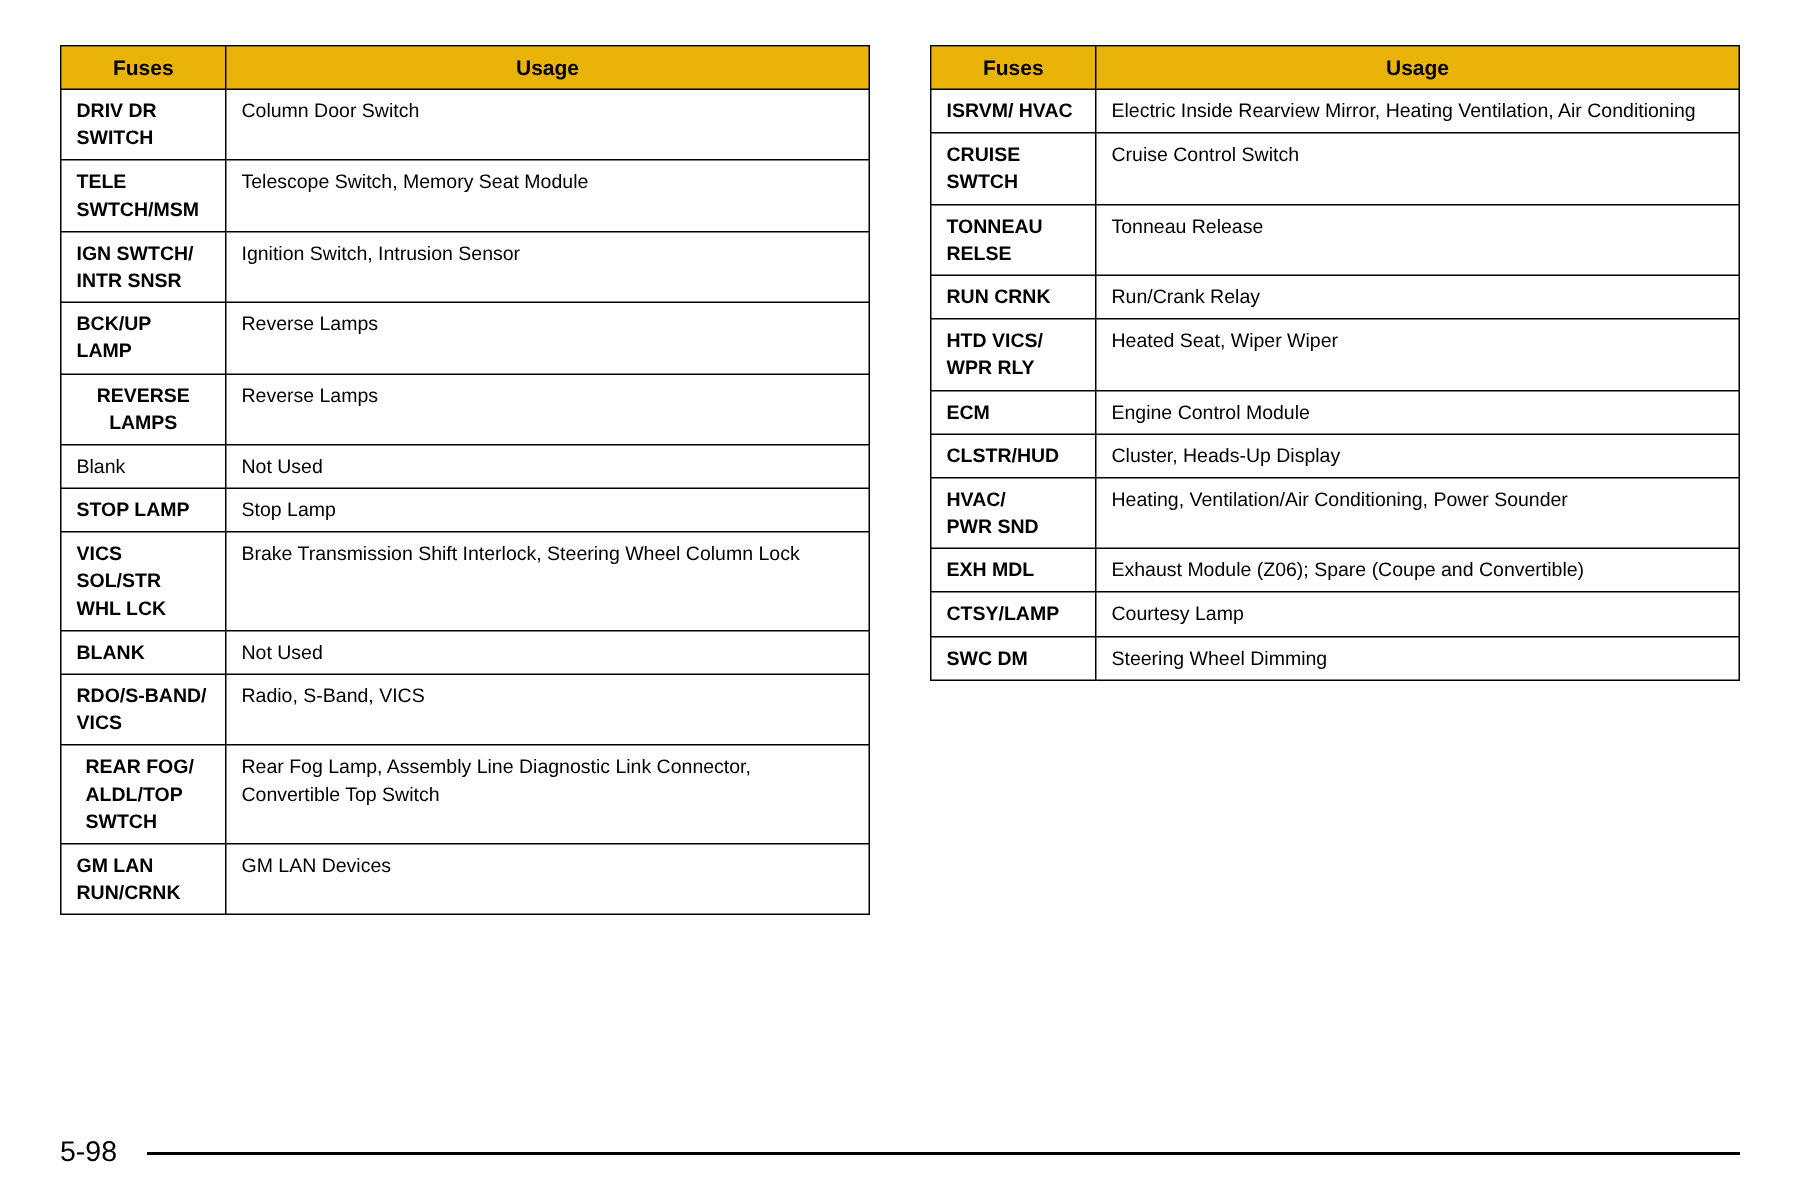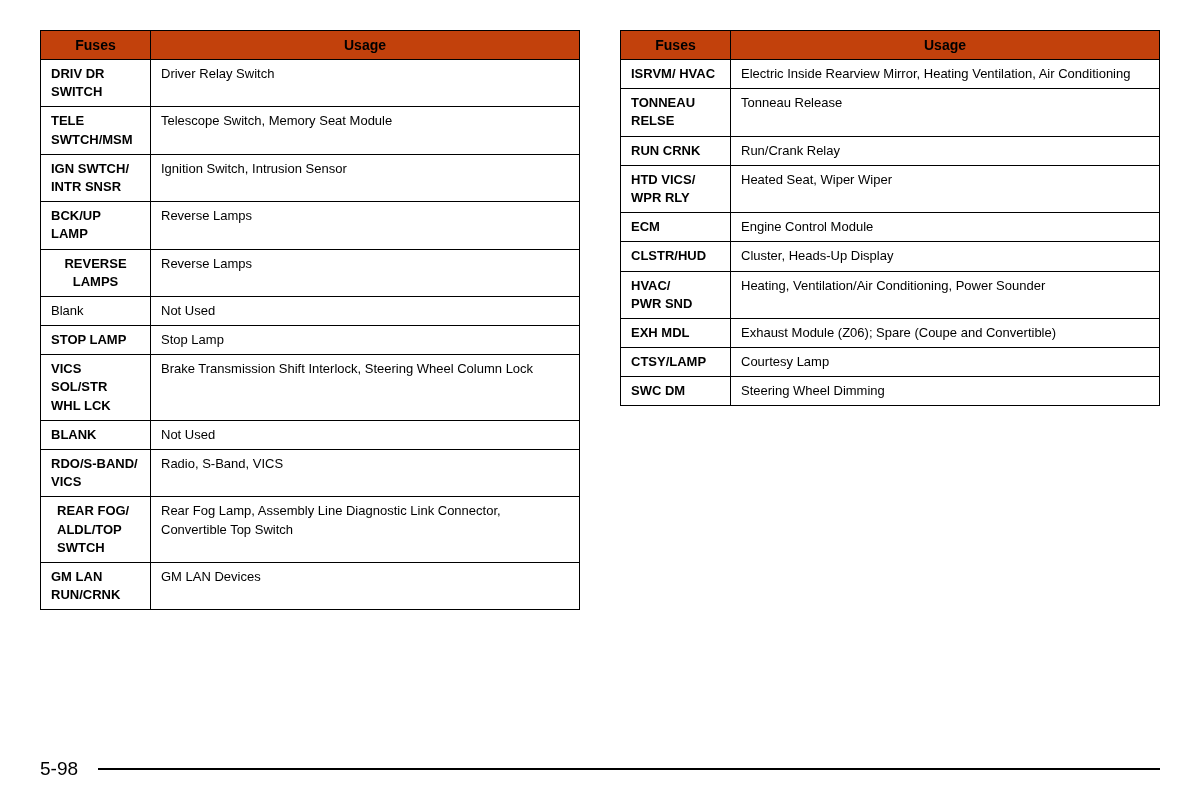--- a/index.html
+++ b/index.html
@@ -37,21 +37,21 @@
       flex: 1;
     }
 
     table {
       width: 100%;
       border-collapse: collapse;
       border: 1.5px solid #000;
     }
 
     th {
-      background: #c2410c;
+      background: #eab308;
       font-weight: bold;
       text-align: center;
       padding: 6px 10px;
       border: 1.5px solid #000;
       font-size: 14px;
     }
 
     td {
       padding: 5px 10px;
       border: 1px solid #000;
@@ -95,21 +95,21 @@
         <thead>
           <tr>
             <th>Fuses</th>
             <th>Usage</th>
           </tr>
         </thead>
         <tbody id="left-tbody">
         <tr>
               <td class="fuse-col" style="white-space: pre-line;">DRIV DR
 SWITCH</td>
-              <td>Driver Relay Switch</td>
+              <td>Column Door Switch</td>
             </tr>
             <tr>
               <td class="fuse-col" style="white-space: pre-line;">TELE
 SWTCH/MSM</td>
               <td>Telescope Switch, Memory Seat Module</td>
             </tr>
             <tr>
               <td class="fuse-col" style="white-space: pre-line;">IGN SWTCH/
 INTR SNSR</td>
               <td>Ignition Switch, Intrusion Sensor</td>
@@ -167,20 +167,25 @@
             <th>Fuses</th>
             <th>Usage</th>
           </tr>
         </thead>
         <tbody id="right-tbody">
         <tr>
               <td class="fuse-col" style="white-space: pre-line;">ISRVM/ HVAC</td>
               <td>Electric Inside Rearview Mirror, Heating Ventilation, Air Conditioning</td>
             </tr>
             <tr>
+              <td class="fuse-col" style="white-space: pre-line;">CRUISE
+SWTCH</td>
+              <td>Cruise Control Switch</td>
+            </tr>
+            <tr>
               <td class="fuse-col" style="white-space: pre-line;">TONNEAU
 RELSE</td>
               <td>Tonneau Release</td>
             </tr>
             <tr>
               <td class="fuse-col" style="white-space: pre-line;">RUN CRNK</td>
               <td>Run/Crank Relay</td>
             </tr>
             <tr>
               <td class="fuse-col" style="white-space: pre-line;">HTD VICS/

